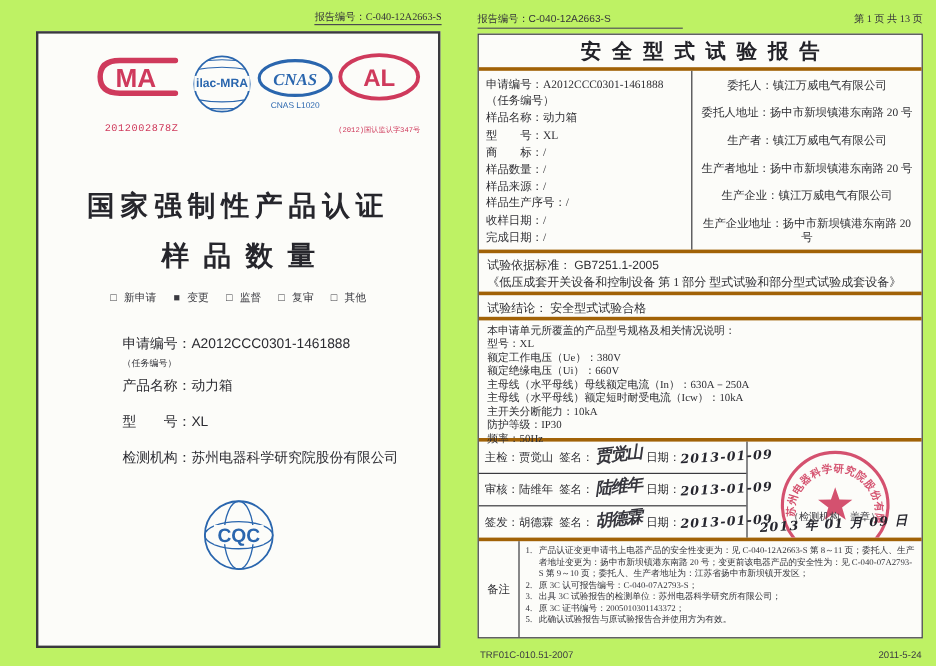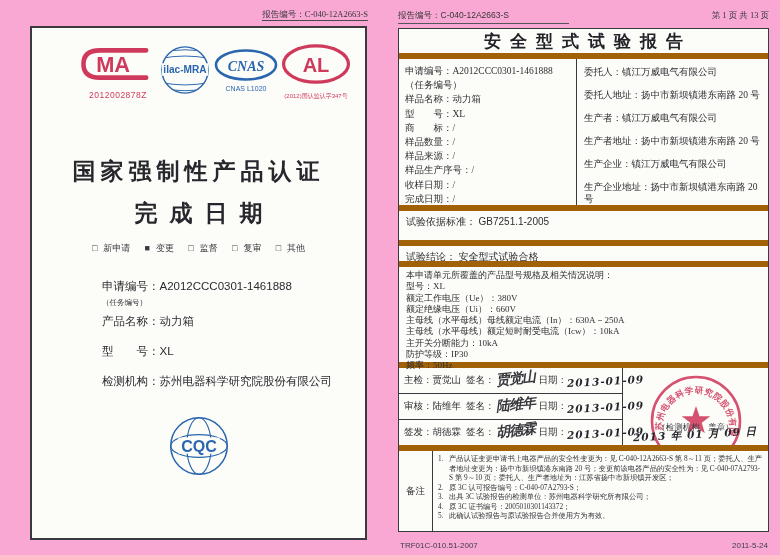--- a/index.html
+++ b/index.html
@@ -4,38 +4,38 @@
 <style>
   * { box-sizing: border-box; margin: 0; padding: 0; }
   body {
     width: 780px; height: 555px;
     background: #ffffff;
     font-family: "Liberation Serif", "DejaVu Serif", serif;
     color: #2e2e33;
     position: relative;
     overflow: hidden;
   }
-  .canvas { position: absolute; inset: 0; background: #f9a8d4; }
+  .canvas { position: absolute; inset: 0; background: #bef264; }
 
   
   .lp-header {
     position: absolute; top: 9px; left: 30px; width: 338px;
     text-align: right; font-size: 8.5px; color: #35353a;
   }
   .lp-header .u { border-bottom: 1px solid #4a4a4e; padding-bottom: 1px; }
   .sheet-left {
     position: absolute; left: 30px; top: 26px; width: 337px; height: 514px;
     border: 2px solid #3a3a3e; background: #fcfcf9;
   }
   .lp-logos {
     display: flex; justify-content: flex-end; align-items: flex-start;
     padding: 16px 12px 0 12px; height: 78px;
   }
   .logo-stack { display: flex; flex-direction: column; align-items: center; }
-  .logo-caption-red { font-size: 8.5px; color: #cf3a5c; letter-spacing: .5px; margin-top: 6px; font-family: Liberation Sans, sans-serif; }
+  .logo-caption-red { font-size: 8.5px; color: #cf3a5c; letter-spacing: .5px; margin-top: 18px; font-family: Liberation Mono, monospace; }
   .logo-caption-red.tiny { font-size: 6px; letter-spacing: 0; }
   .logo-caption-blue { font-size: 7px; color: #2a66ae; margin-top: 1px; font-family: "Liberation Sans", sans-serif; }
   .mid-logos { display: flex; align-items: center; gap: 2px; }
   .lp-title1 { margin-top: 50px; text-align: center; font-size: 23px; letter-spacing: 5px; font-weight: 600; color: #26262c; }
   .lp-title2 { margin-top: 11px; text-align: center; font-size: 23px; letter-spacing: 12px; text-indent: 12px; font-weight: 600; color: #26262c; }
   .lp-checks { margin-top: 13px; text-align: center; font-size: 9px; color: #3a3a40; }
   .lp-checks span { margin: 0 3px; }
   .lp-fields { margin: 24px 0 0 70px; font-size: 11.5px; color: #2b2b31; }
   .lp-fields .task-note { font-size: 7.5px; margin: 2px 0 6px 0; }
   .lp-fields .frow { margin-bottom: 4px; }
@@ -46,28 +46,28 @@
   .rp-header {
     position: absolute; left: 398px; top: 10px; width: 371px;
     display: flex; justify-content: space-between; font-size: 8.5px; color: #35353a;
   }
   .rp-header .left { border-bottom: 1px solid #55555a; padding: 0 60px 1px 0; }
   .sheet-right {
     position: absolute; left: 398px; top: 28px; width: 371px; height: 504px;
     border: 1.5px solid #3a3a3e; background: #fcfcf9;
     display: flex; flex-direction: column;
   }
-  .row { border-bottom: 6px solid #a16207; }
+  .row { border-bottom: 3px solid #a16207; }
   .row-title {
     height: 30px; flex: none; display: flex; align-items: center; justify-content: center;
     font-size: 17px; font-weight: bold; letter-spacing: 9px; text-indent: 9px; color: #222228;
   }
   .row-info { height: 152px; flex: none; display: flex; }
   .info-left { width: 178px; flex: none; border-right: 1px solid #3a3a3e; padding: 5px 6px; font-size: 9.5px; line-height: 14.2px; }
-  .info-right { flex: 1; padding: 7px 7px 0 7px; font-size: 9.5px; }
+  .info-right { flex: 1; padding: 7px 7px 0 7px; font-size: 9.5px; text-align: center; }
   .info-right .iline { margin-bottom: 11px; line-height: 12px; }
   .row-standard { height: 35px; flex: none; padding: 4px 7px; font-size: 10px; line-height: 13.5px; }
   .row-conclusion { height: 21px; flex: none; padding: 4px 7px; font-size: 10px; }
   .row-specs { height: 101px; flex: none; padding: 3px 7px; font-size: 9px; line-height: 11.3px; }
   .row-sign { height: 83px; flex: none; display: flex; }
   .sign-left { width: 224px; flex: none; border-right: 1px solid #3a3a3e; display: flex; flex-direction: column; }
   .sign-row { flex: 1; display: flex; align-items: center; padding: 0 5px; font-size: 9.5px; border-bottom: 1px solid #3a3a3e; white-space: nowrap; }
   .sign-row:last-child { border-bottom: none; }
   .stamp-cell { flex: 1; position: relative; overflow: hidden; }
   .stamp-svg { position: absolute; left: 50%; top: -4px; transform: translateX(-50%); opacity: .88; }
@@ -147,21 +147,21 @@
       <div class="logo-stack">
         <svg width="74" height="42" viewBox="0 0 76 44">
           <ellipse cx="38" cy="21" rx="34" ry="19" fill="none" stroke="#cf3a5c" stroke-width="3.4"></ellipse>
           <text x="38" y="29" text-anchor="middle" font-size="21" font-weight="bold" font-family="Liberation Sans, sans-serif" fill="#cf3a5c">AL</text>
         </svg>
         <div class="logo-caption-red tiny">(2012)国认监认字347号</div>
       </div>
     </div>
 
     <div class="lp-title1">国家强制性产品认证</div>
-    <div class="lp-title2">完成日期</div>
+    <div class="lp-title2">样品数量</div>
 
     <div class="lp-checks">
       <span><span>□</span><span>新申请</span></span>
       <span><span>■</span><span>变更</span></span>
       <span><span>□</span><span>监督</span></span>
       <span><span>□</span><span>复审</span></span>
       <span><span>□</span><span>其他</span></span>
     </div>
 
     <div class="lp-fields">
@@ -223,20 +223,21 @@
         <div class="iline">生产企业：镇江万威电气有限公司</div>
         <div class="iline">生产企业地址：扬中市新坝镇港东南路 20 号</div>
       </div>
     </div>
 
     <div class="row row-standard">
       <div>
         <span>试验依据标准：</span>
         <span class="sans">GB7251.1-2005</span>
       </div>
+      <div>《低压成套开关设备和控制设备 第 1 部分 型式试验和部分型式试验成套设备》</div>
     </div>
 
     <div class="row row-conclusion">
       <span>试验结论：</span>
       <span>安全型式试验合格</span>
     </div>
 
     <div class="row row-specs">
       <div>本申请单元所覆盖的产品型号规格及相关情况说明：</div>
       <div>型号：XL</div>

